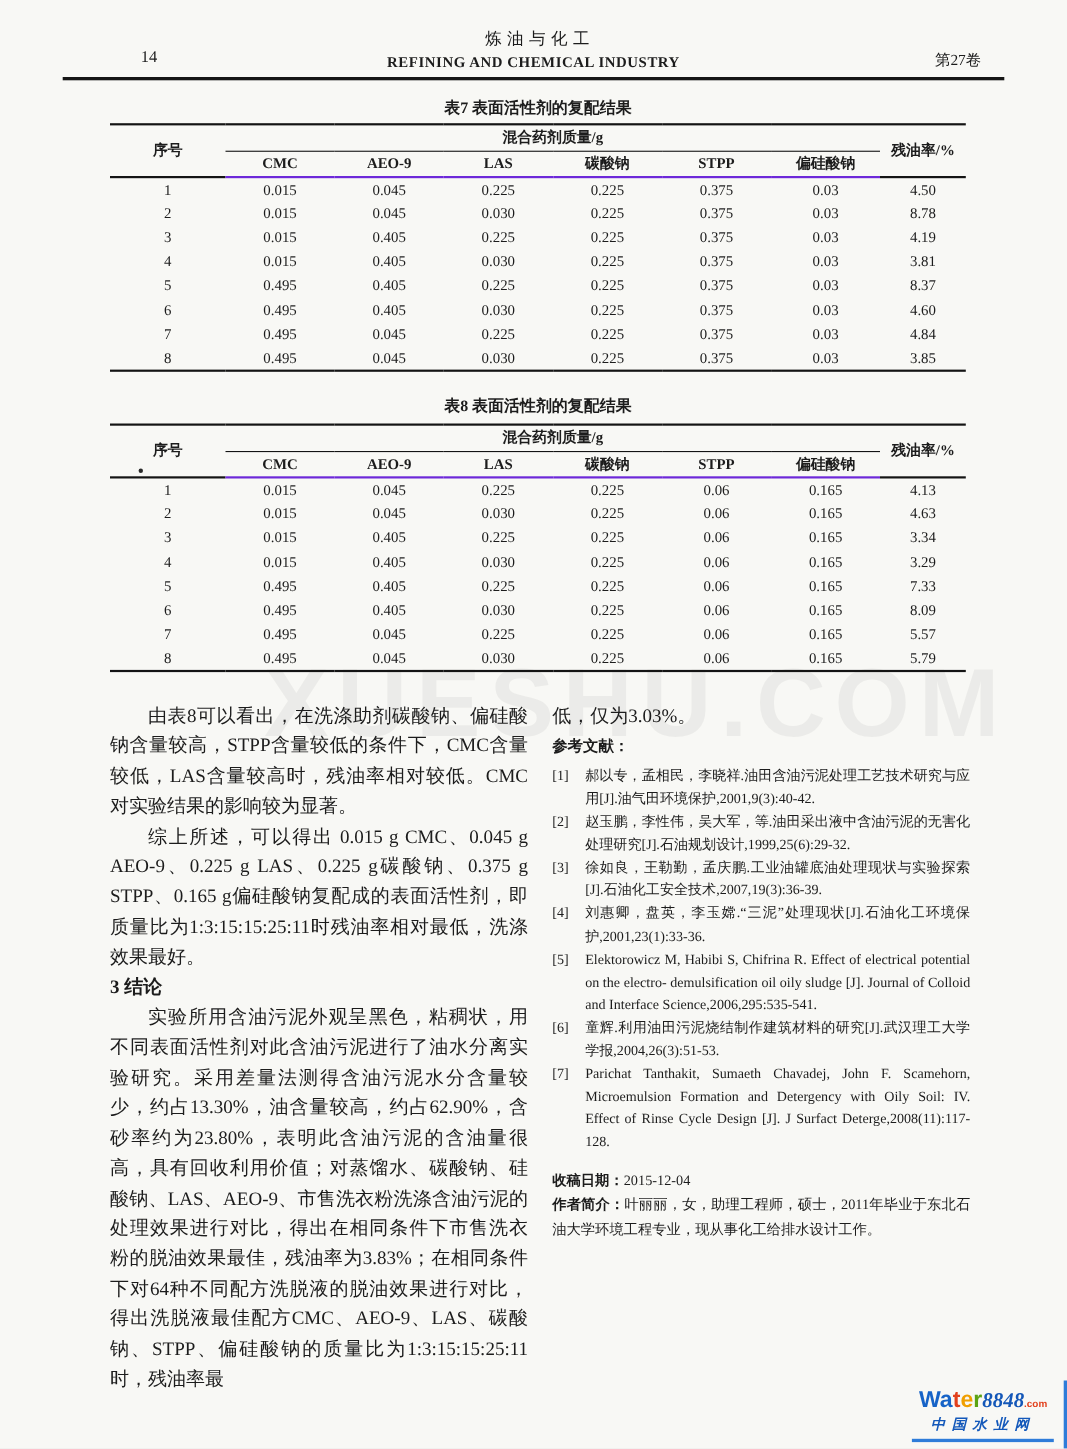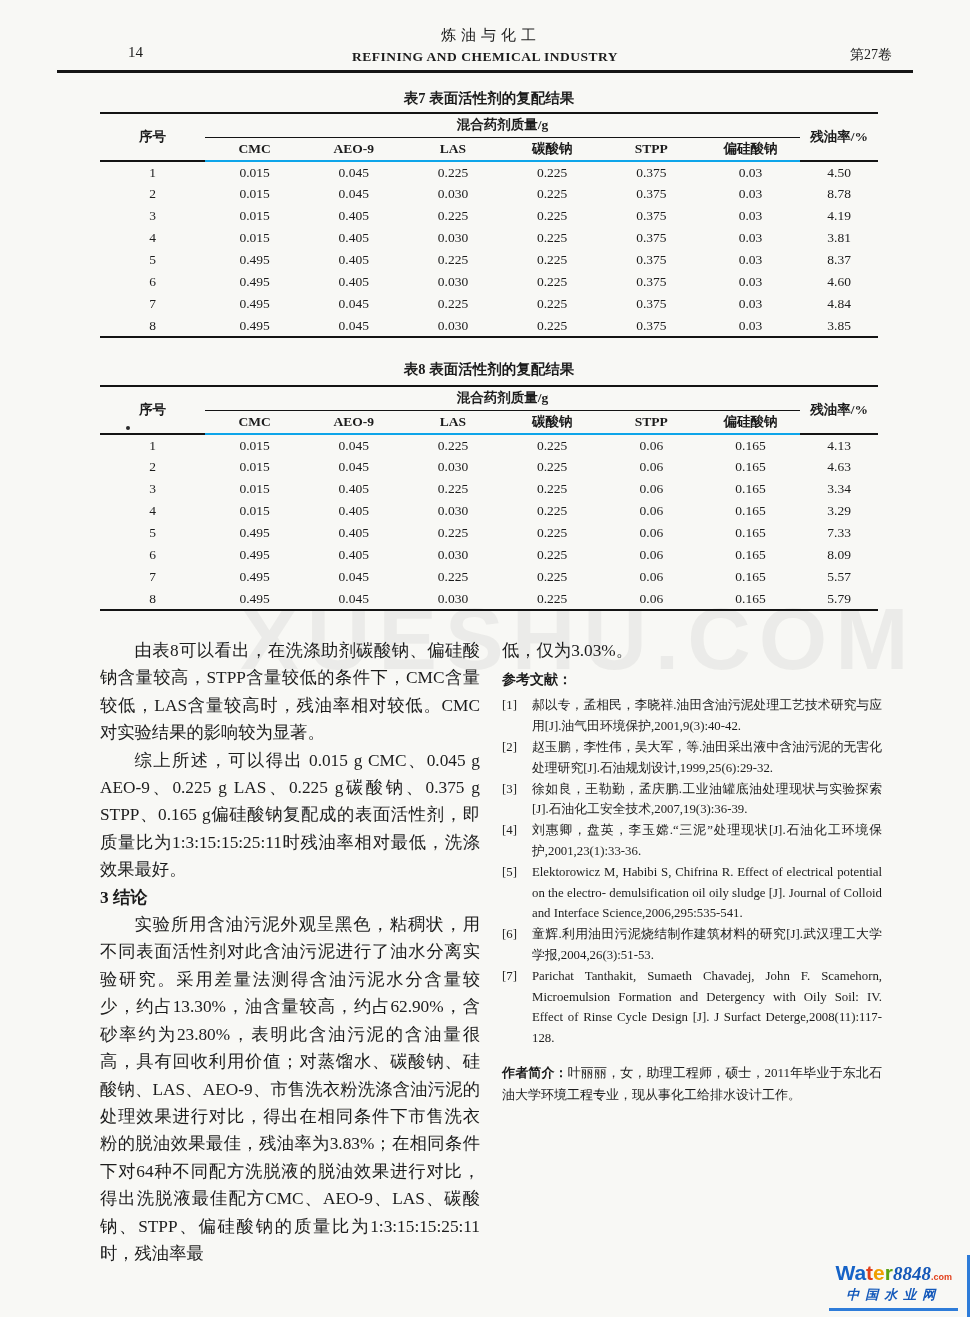--- a/index.html
+++ b/index.html
@@ -27,21 +27,21 @@
   table.data-table {
     position:absolute; left:100px; width:778px; border-collapse:collapse;
     font-size:13.5px; table-layout:fixed;
     border-top:2.5px solid #141414; border-bottom:2.5px solid #141414;
   }
   .table-7 { top:112px; }
   .table-8 { top:385px; }
   .data-table th, .data-table td { text-align:center; font-weight:normal; padding:0 2px; height:22px; }
   .data-table thead th { font-weight:bold; height:24px; }
   .data-table th.group { border-bottom:1.5px solid #141414; }
-  .data-table tr.subhead th { border-bottom:2px solid #0ea5e9; }
+  .data-table tr.subhead th { border-bottom:2px solid #6d28d9; }
   .data-table th.spanner { border-bottom:2px solid #141414; }
   .scan-dot { position:absolute; left:126px; top:426px; width:4px; height:4px; border-radius:50%; background:#2a2a2a; }
   
   .columns { position:absolute; left:100px; top:637px; width:782px; display:flex; gap:22px; }
   .col { width:380px; font-size:17.3px; line-height:27.4px; text-align:justify; }
   .col p { text-indent:2em; }
   .col p.no-indent { text-indent:0; }
   .section-heading { font-weight:bold; font-size:17.3px; line-height:27.4px; }
   
   .refs-label { font-weight:bold; font-size:14px; line-height:22px; margin-top:5px; }
@@ -332,20 +332,21 @@
           <div class="ref-item">
             <span class="ref-marker">[6]</span>
             <span class="ref-text">童辉.利用油田污泥烧结制作建筑材料的研究[J].武汉理工大学学报,2004,26(3):51-53.</span>
           </div>
           <div class="ref-item">
             <span class="ref-marker">[7]</span>
             <span class="ref-text">Parichat Tanthakit, Sumaeth Chavadej, John F. Scamehorn, Microemulsion Formation and Detergency with Oily Soil: IV. Effect of Rinse Cycle Design [J]. J Surfact Deterge,2008(11):117-128.</span>
           </div>
         </div>
       <div class="footer-notes">
+        <div><span class="note-label">收稿日期：</span><span>2015-12-04</span></div>
         <div><span class="note-label">作者简介：</span><span>叶丽丽，女，助理工程师，硕士，2011年毕业于东北石油大学环境工程专业，现从事化工给排水设计工作。</span></div>
       </div>
     </div>
   </div>
 
   <div class="logo">
     <div class="logo-line1">
       <span class="logo-word" style="color: rgb(22, 99, 199);">W</span><span class="logo-word" style="color: rgb(22, 99, 199);">a</span><span class="logo-word" style="color: rgb(226, 64, 28);">t</span><span class="logo-word" style="color: rgb(240, 159, 0);">e</span><span class="logo-word" style="color: rgb(91, 163, 19);">r</span><span class="logo-num" style="color: rgb(20, 87, 184);">8848</span><span class="logo-tld" style="color: rgb(226, 64, 28);">.com</span>
     </div>
     <div class="logo-cn" style="color: rgb(19, 88, 186);">中国水业网</div>

